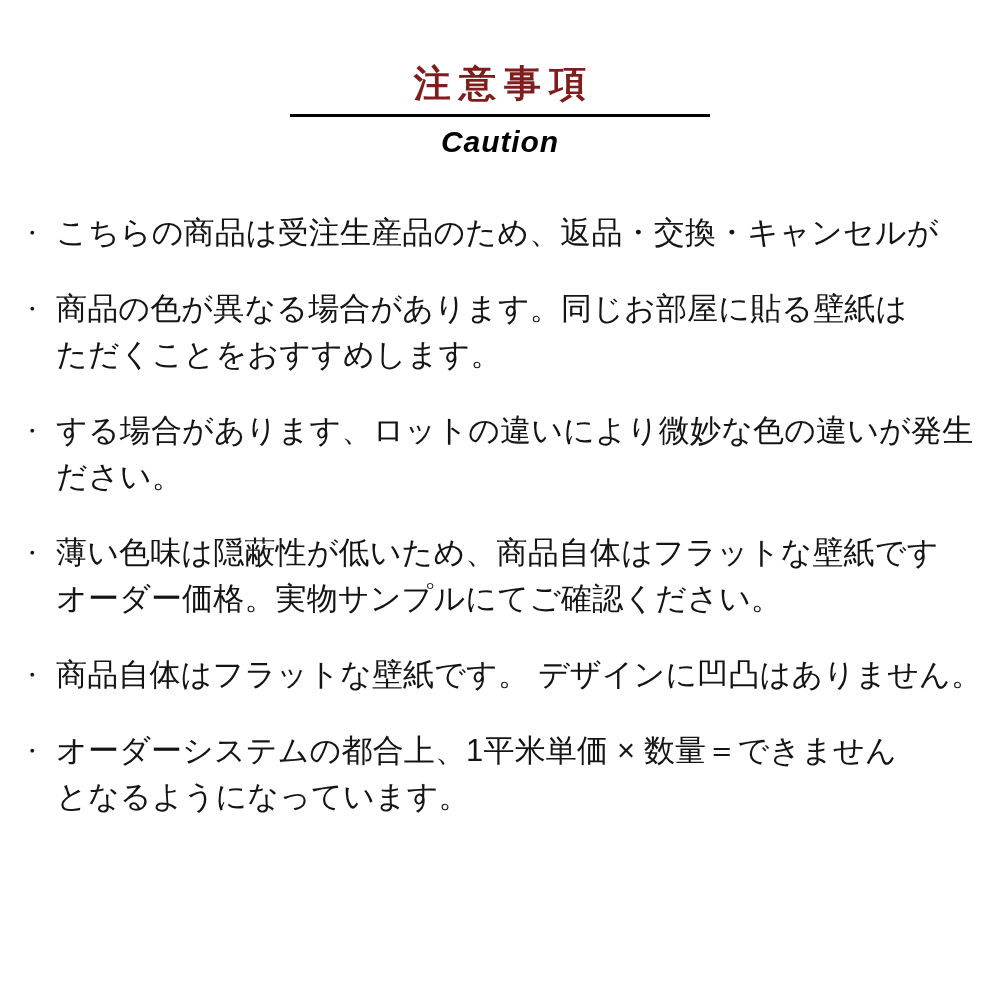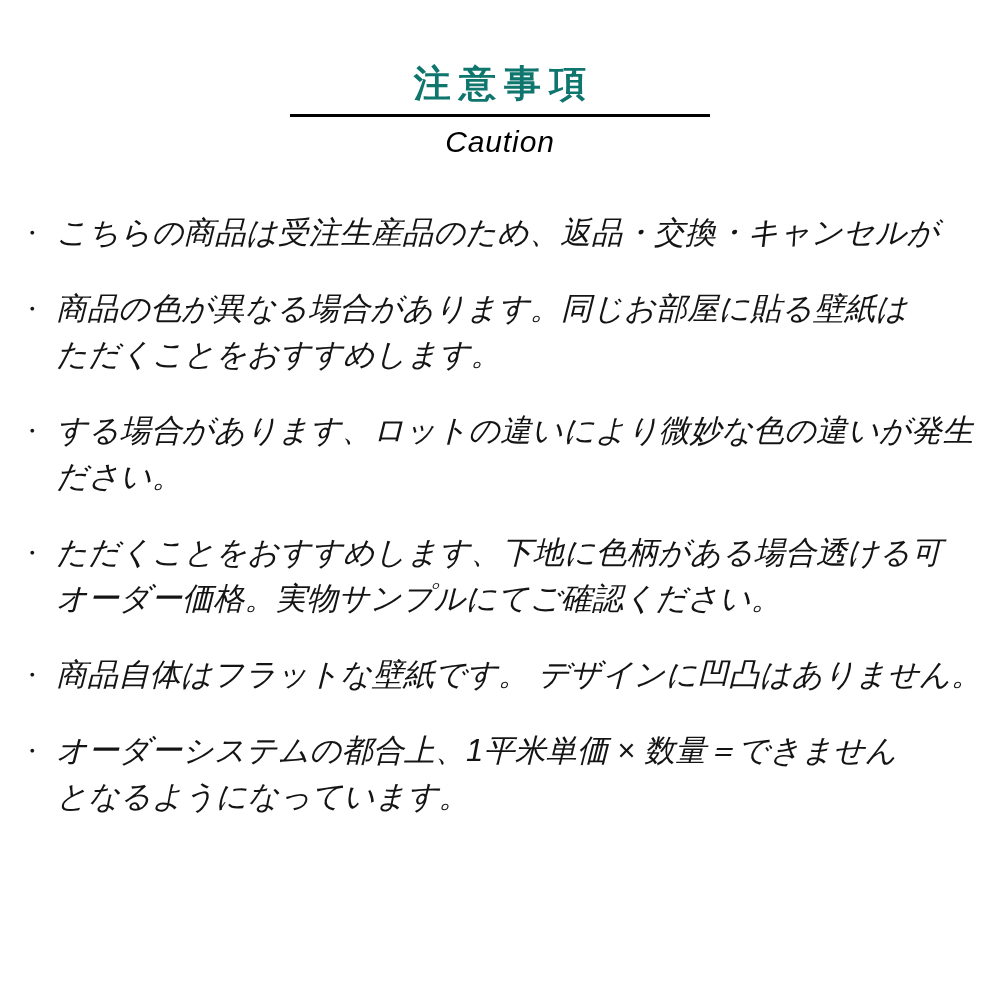--- a/index.html
+++ b/index.html
@@ -20,33 +20,33 @@
   .header {
     text-align: center;
     padding-top: 64px;
   }
   .title {
     display: inline-block;
     font-size: 37px;
     font-weight: 700;
     letter-spacing: 0.22em;
     margin-right: -0.22em; 
-    color: #0f766e;
+    color: #7f1d1d;
     line-height: 1.1;
   }
   .title-underline {
     width: 420px;
     height: 3px;
     background: #000000;
     margin: 9px auto 7px auto;
   }
   .subtitle {
     font-size: 30px;
     font-style: italic;
-    font-weight: 400;
+    font-weight: 700;
     letter-spacing: 0.03em;
     color: #000000;
     line-height: 1.2;
   }
   .caution-list {
     list-style: none;
     margin: 50px 0 0 0;
     padding: 0 28px 0 20px;
   }
   .caution-item {
@@ -65,21 +65,20 @@
     line-height: 46px;
     text-align: left;
     color: #141414;
   }
   .lines {
     flex: 1 1 auto;
   }
   .lines .line {
     display: block;
     white-space: nowrap;
-    font-style: italic;
   }
 </style>
 </head>
 <body>
 
 <div class="page">
 
   <div class="header">
     <div class="title">注意事項</div>
     <div class="title-underline"></div>
@@ -107,21 +106,21 @@
       <span class="bullet">・</span>
       <span class="lines">
         <span class="line">する場合があります、ロットの違いにより微妙な色の違いが発生</span>
         <span class="line">ださい。</span>
       </span>
     </li>
 
     <li class="caution-item">
       <span class="bullet">・</span>
       <span class="lines">
-        <span class="line">ただくことをおすすめします、下地に色柄がある場合透ける可</span>
+        <span class="line">薄い色味は隠蔽性が低いため、商品自体はフラットな壁紙です</span>
         <span class="line">オーダー価格。実物サンプルにてご確認ください。</span>
       </span>
     </li>
 
     <li class="caution-item">
       <span class="bullet">・</span>
       <span class="lines">
         <span class="line">商品自体はフラットな壁紙です。 デザインに凹凸はありません。</span>
       </span>
     </li>

